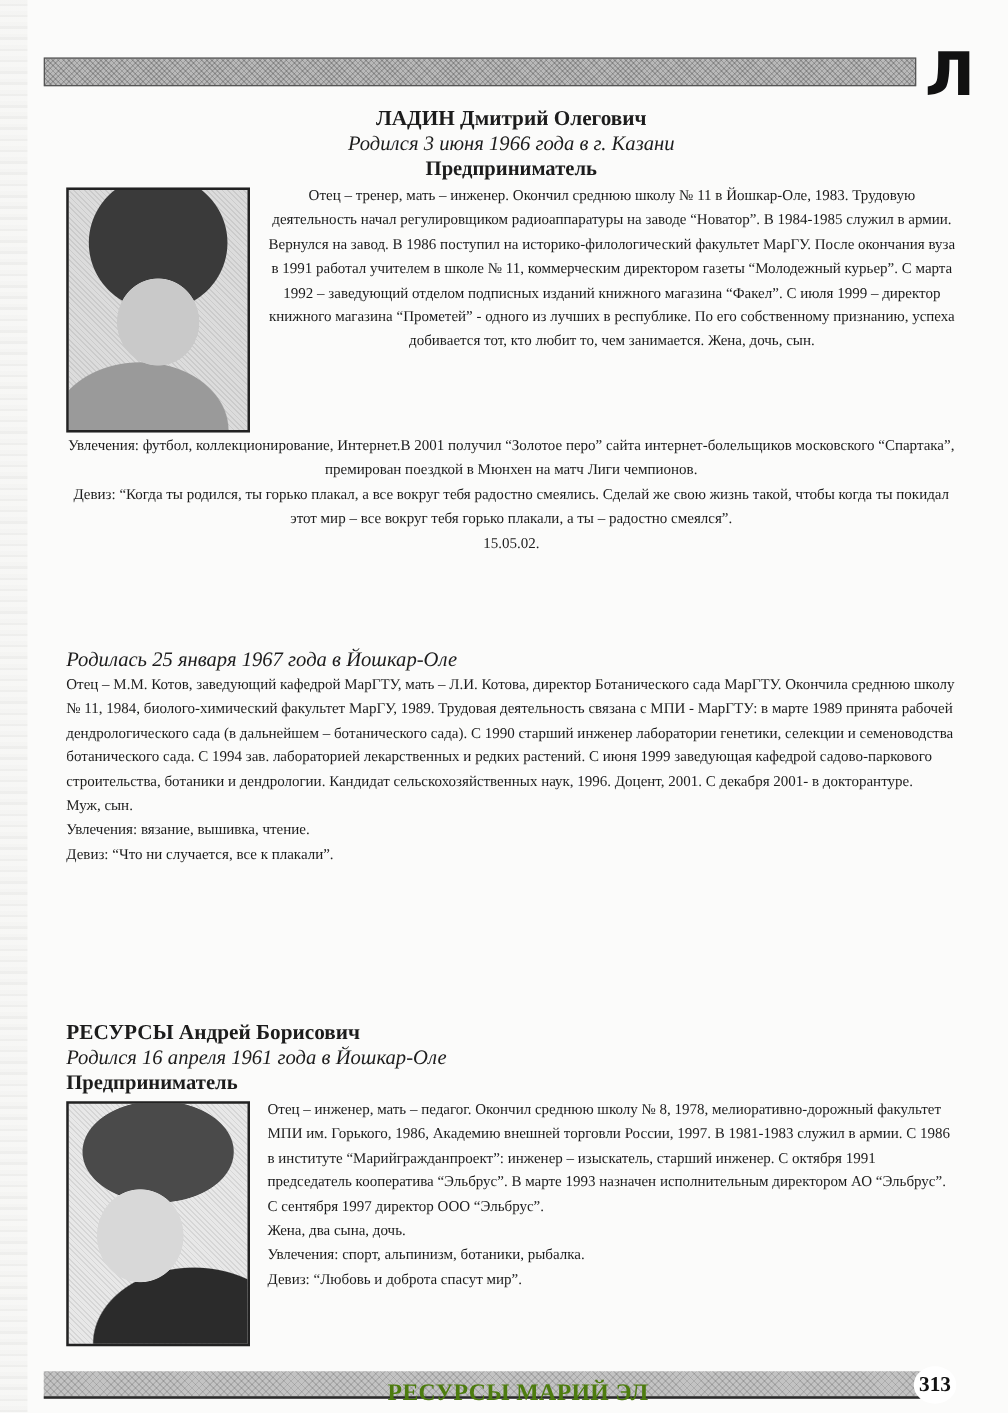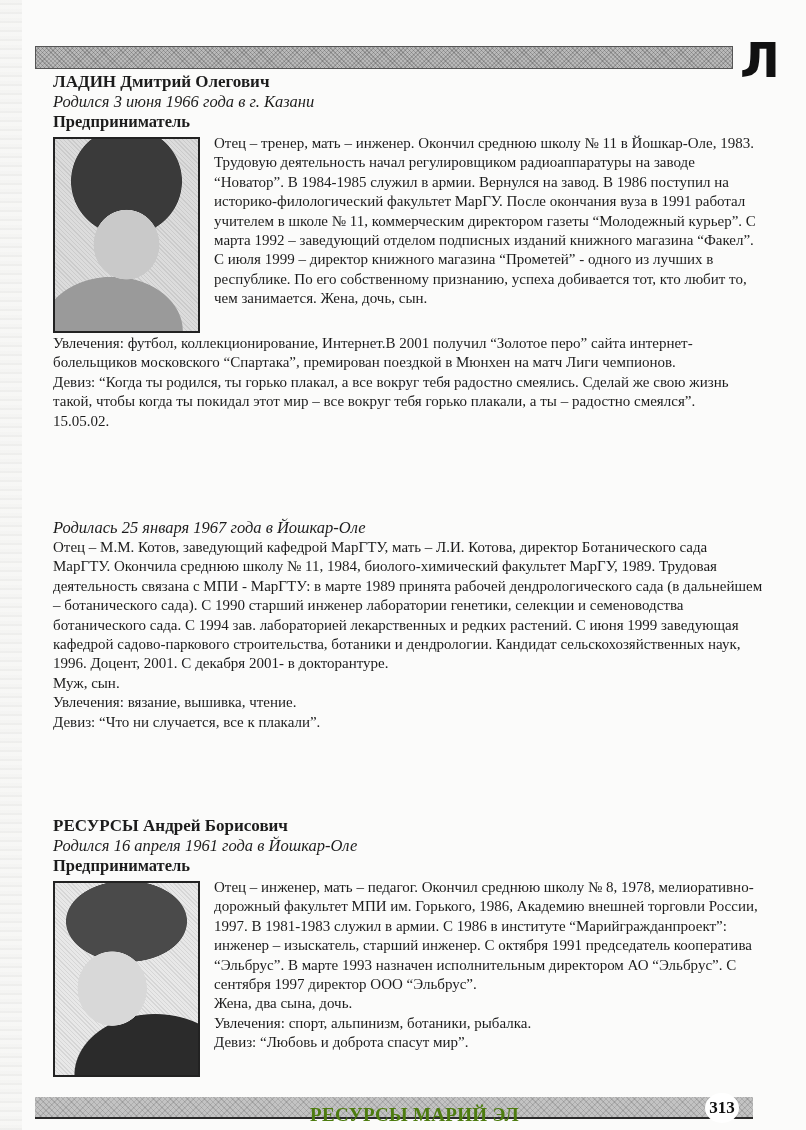--- a/index.html
+++ b/index.html
@@ -25,21 +25,21 @@
   }
   .section-letter {
     position: absolute; left: 740px; top: 34px;
     font-family: "DejaVu Sans", sans-serif; font-weight: bold;
     font-size: 48px; line-height: 52px; color: #111;
   }
   .entry { position: absolute; left: 53px; width: 712px; }
   .name { font-weight: bold; font-size: 17px; line-height: 20px; }
   .birth { font-style: italic; font-size: 16.5px; line-height: 20px; }
   .role { font-weight: bold; font-size: 16.5px; line-height: 20px; }
-  .para { font-size: 15px; line-height: 19.4px; margin: 0; }
+  .para { font-size: 12px; line-height: 19.4px; margin: 0; }
   .photo-wrap { display: flex; margin-top: 2px; }
   .photo {
     flex: 0 0 147px; height: 196px; border: 2px solid #222;
     box-sizing: border-box; margin-right: 14px; margin-top: 3px;
     position: relative; overflow: hidden;
   }
   .photo1 {
     background:
       radial-gradient(ellipse 38% 30% at 50% 55%, #c9c9c9 0 60%, transparent 61%),
       radial-gradient(ellipse 55% 40% at 50% 22%, #3a3a3a 0 70%, transparent 71%),
@@ -63,35 +63,35 @@
       #c3c3c3;
     border-bottom: 2px solid #2a2a2a;
     box-sizing: border-box;
   }
   .footer-title {
     position: absolute; left: 310px; top: 1104px;
     font-family: "Liberation Serif", serif; font-weight: bold;
     font-size: 19px; line-height: 22px; color: #4d7c0f; letter-spacing: .3px;
   }
   .page-number {
-    position: absolute; left: 705px; top: 1093px; width: 34px; height: 30px;
+    position: absolute; left: 731px; top: 1093px; width: 34px; height: 30px;
     border-radius: 50%; background: #fff;
     font-family: "Liberation Serif", serif; font-weight: bold;
     font-size: 17px; line-height: 30px; text-align: center; color: #111;
   }
 </style>
 </head>
 <body>
 
 <div class="left-edge"></div>
 
 <div class="top-bar"></div>
 <div class="section-letter">Л</div>
 
-<div class="entry" style="top:72px;">
+<div class="entry" style="top:85px;text-align:center;">
   <div class="name">ЛАДИН Дмитрий Олегович</div>
   <div class="birth">Родился 3 июня 1966 года  в г. Казани</div>
   <div class="role">Предприниматель</div>
   <div class="photo-wrap">
     <div class="photo photo1"></div>
     <p class="para" style="width:551px;">Отец – тренер, мать – инженер. Окончил среднюю школу № 11 в Йошкар-Оле, 1983. Трудовую деятельность начал регулировщиком радиоаппаратуры на заводе “Новатор”. В 1984-1985 служил в армии. Вернулся на завод. В 1986 поступил на историко-филологический факультет МарГУ. После окончания вуза в 1991 работал учителем в школе № 11, коммерческим директором газеты “Молодежный курьер”. С марта 1992 – заведующий отделом подписных изданий книжного магазина “Факел”. С июля 1999 – директор книжного магазина “Прометей” - одного из лучших в республике. По его собственному признанию, успеха добивается тот, кто любит то, чем занимается. Жена, дочь, сын.</p>
   </div>
   <p class="para" style="margin-top:1px;">Увлечения: футбол, коллекционирование, Интернет.В 2001 получил “Золотое перо” сайта интернет-болельщиков московского “Спартака”, премирован поездкой в Мюнхен на матч Лиги чемпионов.</p>
   <p class="para">Девиз: “Когда ты родился, ты горько плакал, а все вокруг тебя радостно смеялись. Сделай же свою жизнь такой, чтобы когда ты покидал этот мир – все вокруг тебя горько плакали, а ты – радостно смеялся”.</p>
   <p class="para">15.05.02.</p>

